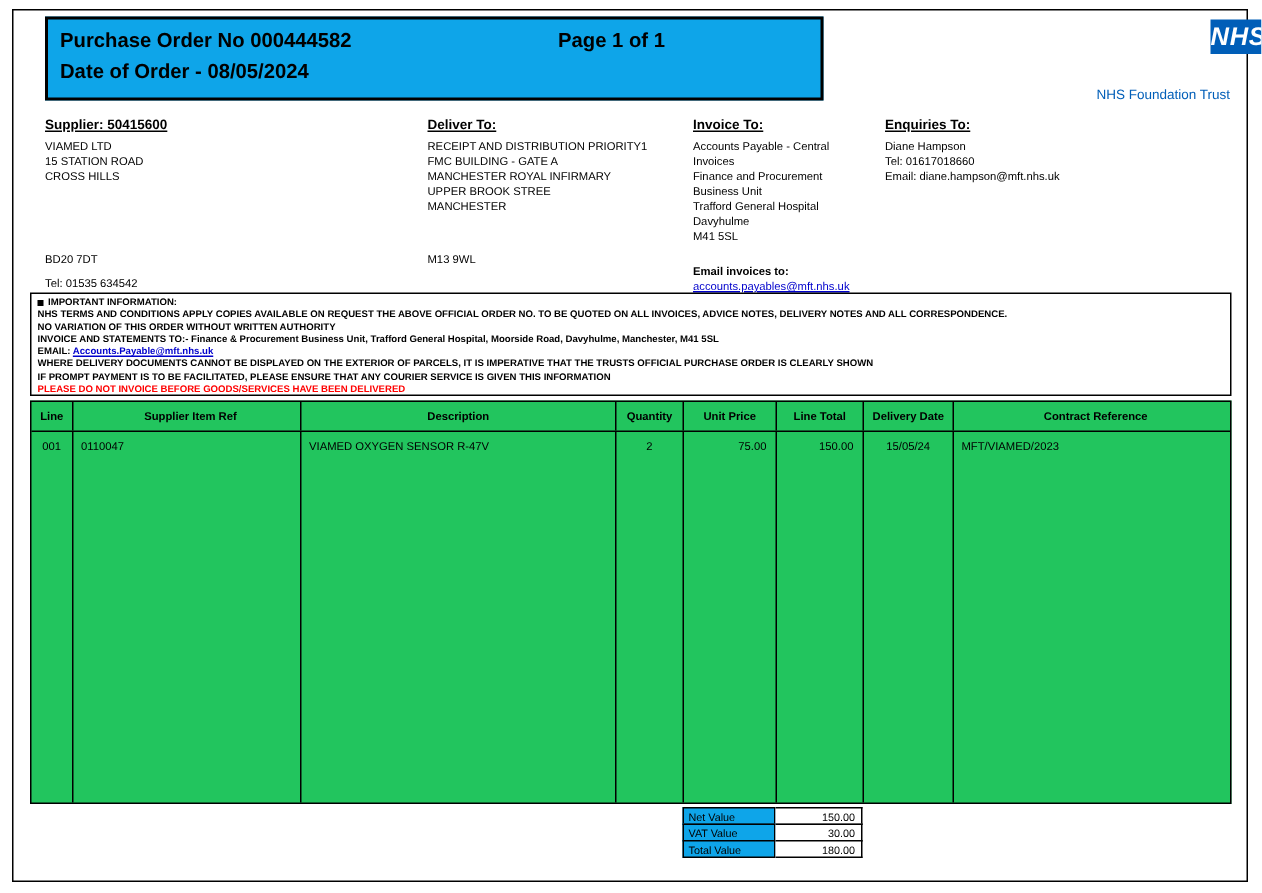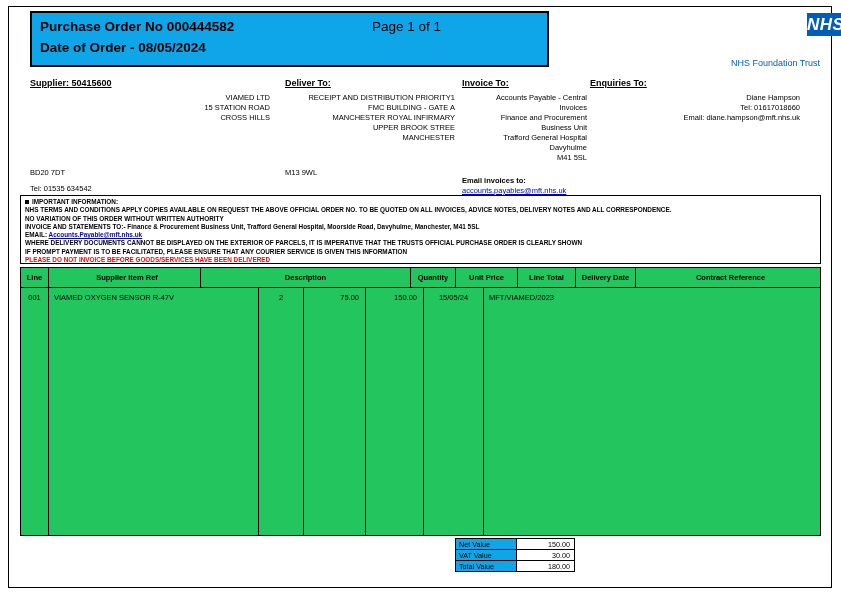--- a/index.html
+++ b/index.html
@@ -16,40 +16,40 @@
   .outer-border {
     position: absolute; left: 8px; top: 6px; width: 824px; height: 582px;
     border: 1px solid #000;
   }
   
   .po-box {
     position: absolute; left: 30px; top: 11px; width: 519px; height: 56px;
     border: 2px solid #000; background: #0ea5e9;
   }
   .po-title { position: absolute; left: 8px; top: 6px; font-size: 13.5px; font-weight: bold; }
-  .po-page  { position: absolute; left: 340px; top: 6px; font-size: 13.5px; font-weight: normal; }
+  .po-page  { position: absolute; left: 340px; top: 6px; font-size: 13.5px; font-weight: bold; }
   .po-date  { position: absolute; left: 8px; top: 27px; font-size: 13.5px; font-weight: bold; }
   
   .nhs-logo {
     position: absolute; left: 763px; top: 13px; width: 57px; height: 23px;
     background: #005EB8; color: #fff; font-weight: bold; font-style: italic;
     font-size: 17px; display: flex; align-items: center; justify-content: flex-start;
     letter-spacing: 0.5px;
     margin-left: 44px;
   }
   .nhs-org   { position: absolute; right: 21px; top: 41px; font-size: 13.5px; font-weight: bold; white-space: nowrap; }
   .nhs-trust { position: absolute; right: 21px; top: 58px; font-size: 9px; color: #005EB8; white-space: nowrap; }
   
   .addr { position: absolute; top: 78px; }
   .addr-sup { left: 30px; width: 240px; }
   .addr-del { left: 285px; width: 170px; }
   .addr-inv { left: 462px; width: 125px; }
   .addr-enq { left: 590px; width: 210px; }
   .addr-heading { font-size: 9px; font-weight: bold; text-decoration: underline; margin-bottom: 5px; }
-  .addr-line { font-size: 7.5px; line-height: 10px; white-space: nowrap; text-align: right; }
+  .addr-line { font-size: 7.5px; line-height: 10px; white-space: nowrap; }
   .abs-line { position: absolute; font-size: 7.5px; white-space: nowrap; }
   .sup-postcode { left: 30px; top: 168px; }
   .sup-tel      { left: 30px; top: 184px; }
   .del-postcode { left: 285px; top: 168px; }
   .inv-email-label { left: 462px; top: 176px; font-weight: bold; }
   .inv-email       { left: 462px; top: 186px; color: #0000CC; text-decoration: underline; cursor: pointer; }
   
   .imp-box {
     position: absolute; left: 20px; top: 195px; width: 801px; height: 69px;
     border: 1px solid #000; padding: 2px 4px;
@@ -163,20 +163,21 @@
       <div class="t-cell c1 al">Supplier Item Ref</div>
       <div class="t-cell c2 ac">Description</div>
       <div class="t-cell c3 ac">Quantity</div>
       <div class="t-cell c4 ac">Unit Price</div>
       <div class="t-cell c5 ac">Line Total</div>
       <div class="t-cell c6 ac">Delivery Date</div>
       <div class="t-cell c7 al">Contract Reference</div>
     </div>
     <div class="t-body">
       <div class="t-col c0 ac">001</div>
+      <div class="t-col c1 al">0110047</div>
       <div class="t-col c2 al">VIAMED OXYGEN SENSOR R-47V</div>
       <div class="t-col c3 ac">2</div>
       <div class="t-col c4 ar">75.00</div>
       <div class="t-col c5 ar">150.00</div>
       <div class="t-col c6 ac">15/05/24</div>
       <div class="t-col c7 al">MFT/VIAMED/2023</div>
     </div>
   </div>
 
   <div class="totals">

